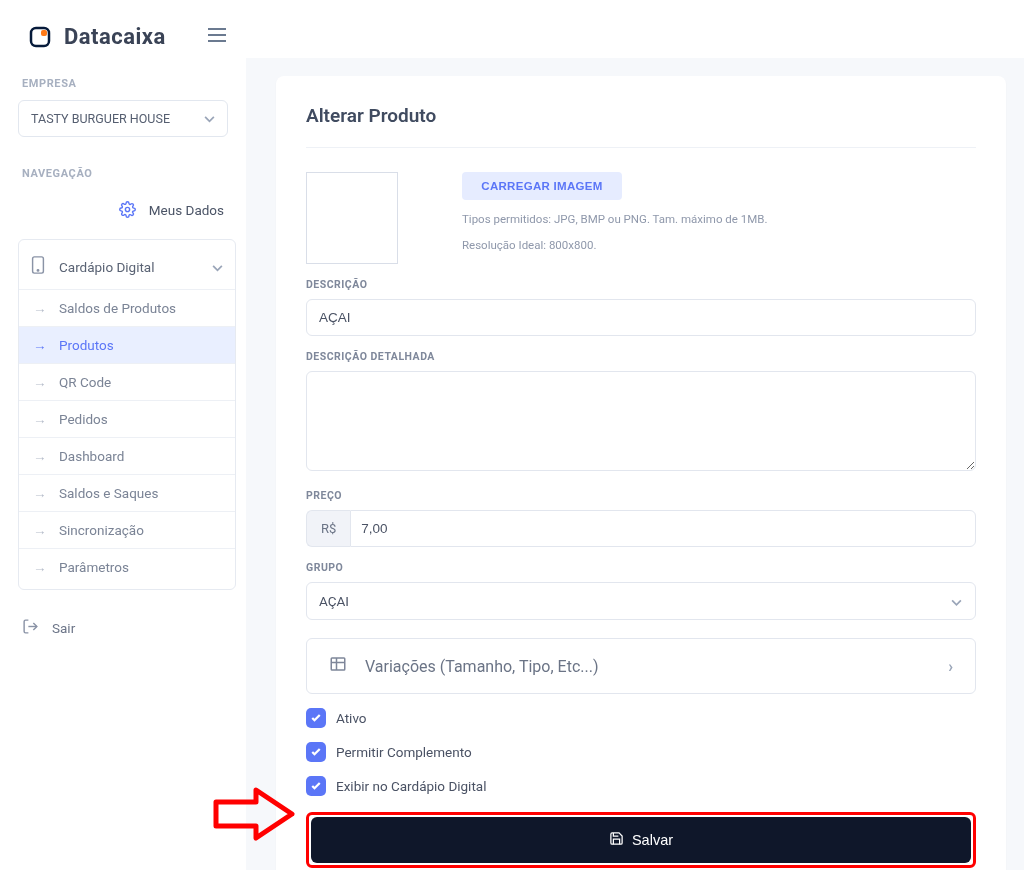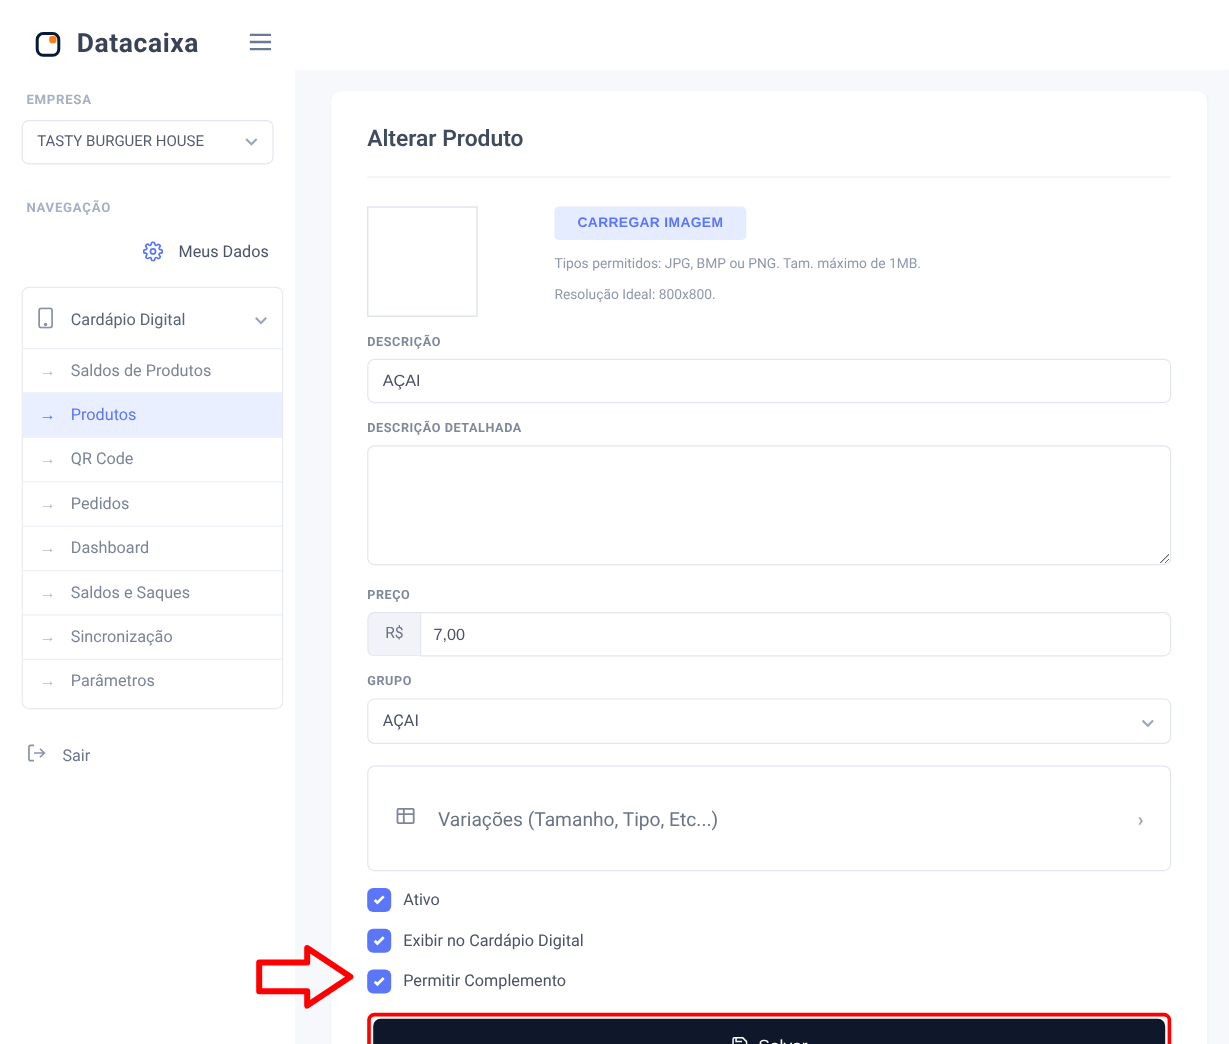--- a/index.html
+++ b/index.html
@@ -54,21 +54,21 @@
 .textarea { width: 100%; border: 1px solid #e2e6ee; border-radius: 6px; padding: 10px 12px; font-size: 13.5px; color: #4a5264; background: #fff; height: 100px; resize: vertical; }
 
 .price-row { display: flex; }
 .price-prefix { background: #f1f3f8; border: 1px solid #e2e6ee; border-right: none; border-radius: 6px 0 0 6px; padding: 10px 14px; font-size: 13px; color: #6b7486; }
 .price-input { flex: 1; border: 1px solid #e2e6ee; border-radius: 0 6px 6px 0; padding: 10px 10px; font-size: 13.5px; color: #4a5264; }
 
 .select-wrap { position: relative; }
 .select { width: 100%; border: 1px solid #e2e6ee; border-radius: 6px; padding: 10px 12px; font-size: 13.5px; color: #4a5264; background: #fff; appearance: none; cursor: pointer; }
 .select-chev { position: absolute; right: 14px; top: 50%; transform: translateY(-50%); color: #9aa5b8; pointer-events: none; }
 
-.variations { margin-top: 18px; border: 1px solid #e2e6ee; border-radius: 6px; padding: 32px 22px; display: flex; align-items: center; gap: 18px; cursor: pointer; color: #6b7486; }
+.variations { margin-top: 18px; border: 1px solid #e2e6ee; border-radius: 6px; padding: 16px 22px; display: flex; align-items: center; gap: 18px; cursor: pointer; color: #6b7486; }
 .variations .ico { color: #7e8699; }
 .variations .lbl { font-size: 16px; color: #6b7486; }
 .variations .chev { margin-left: auto; color: #9aa5b8; font-weight: 700; }
 
 .chk-row { display: flex; align-items: center; gap: 10px; margin-top: 14px; color: #4a5264; font-size: 13.5px; }
 .chk { width: 20px; height: 20px; border-radius: 5px; background: #5b76f7; display: inline-flex; align-items: center; justify-content: center; cursor: pointer; }
 .chk svg { width: 12px; height: 12px; stroke: #fff; stroke-width: 3; fill: none; }
 
 .save-wrap { margin-top: 16px; border: 3px solid #ff0000; padding: 2px; border-radius: 6px; }
 .btn-save { width: 100%; background: #0f172a; color: #fff; border: none; border-radius: 6px; padding: 14px 0; font-size: 14.5px; font-weight: 500; cursor: pointer; display: flex; align-items: center; justify-content: center; gap: 8px; }
@@ -235,29 +235,29 @@
               </svg>
             </span>
           <span>Ativo</span>
         </div>
         <div class="chk-row">
           <span class="chk">
               <svg viewBox="0 0 16 16">
                 <path d="M3 8l3 3 7-7"></path>
               </svg>
             </span>
-          <span>Exibir no Cardápio Digital</span>
+          <span>Permitir Complemento</span>
         </div>
         <div class="chk-row">
           <span class="chk">
               <svg viewBox="0 0 16 16">
                 <path d="M3 8l3 3 7-7"></path>
               </svg>
             </span>
-          <span>Permitir Complemento</span>
+          <span>Exibir no Cardápio Digital</span>
         </div>
 
         <div class="save-wrap">
           <button class="btn-save">
             <span>
               <svg width="15" height="15" viewBox="0 0 24 24" fill="none" stroke="#fff" stroke-width="2">
                   <path d="M19 21H5a2 2 0 01-2-2V5a2 2 0 012-2h11l5 5v11a2 2 0 01-2 2z"></path>
                   <path d="M17 21v-8H7v8M7 3v5h8"></path>
                 </svg>
             </span>

